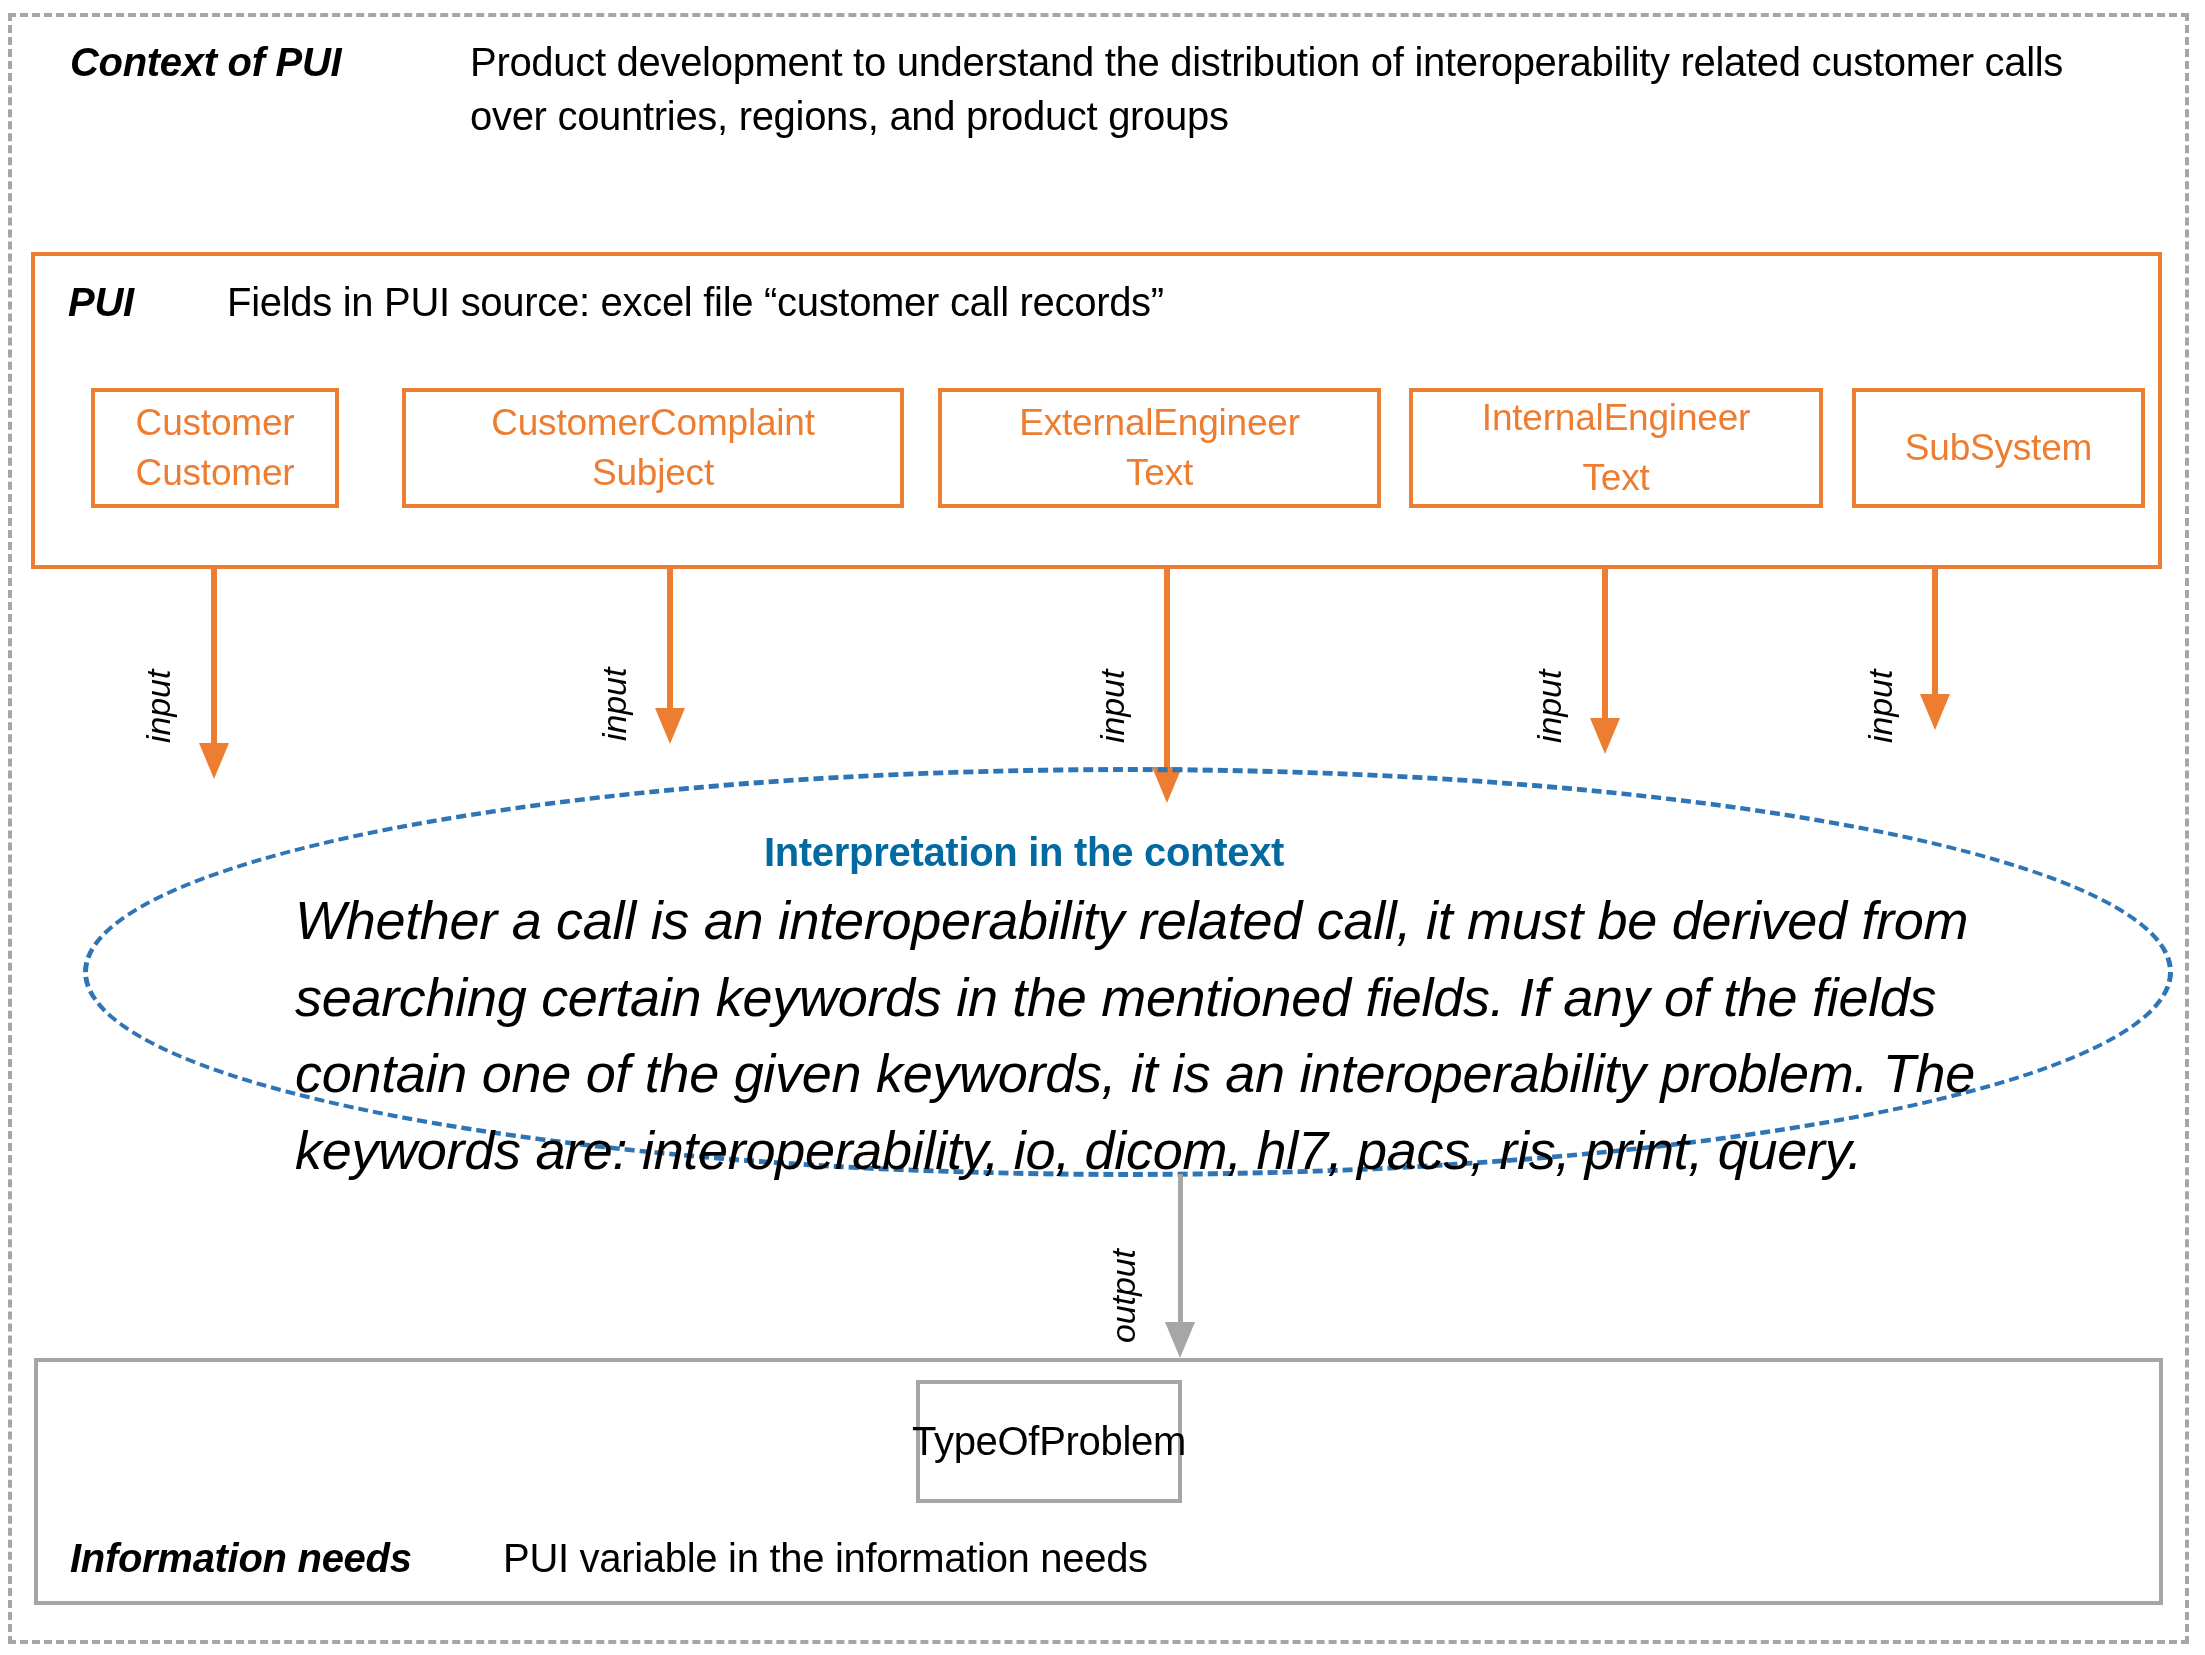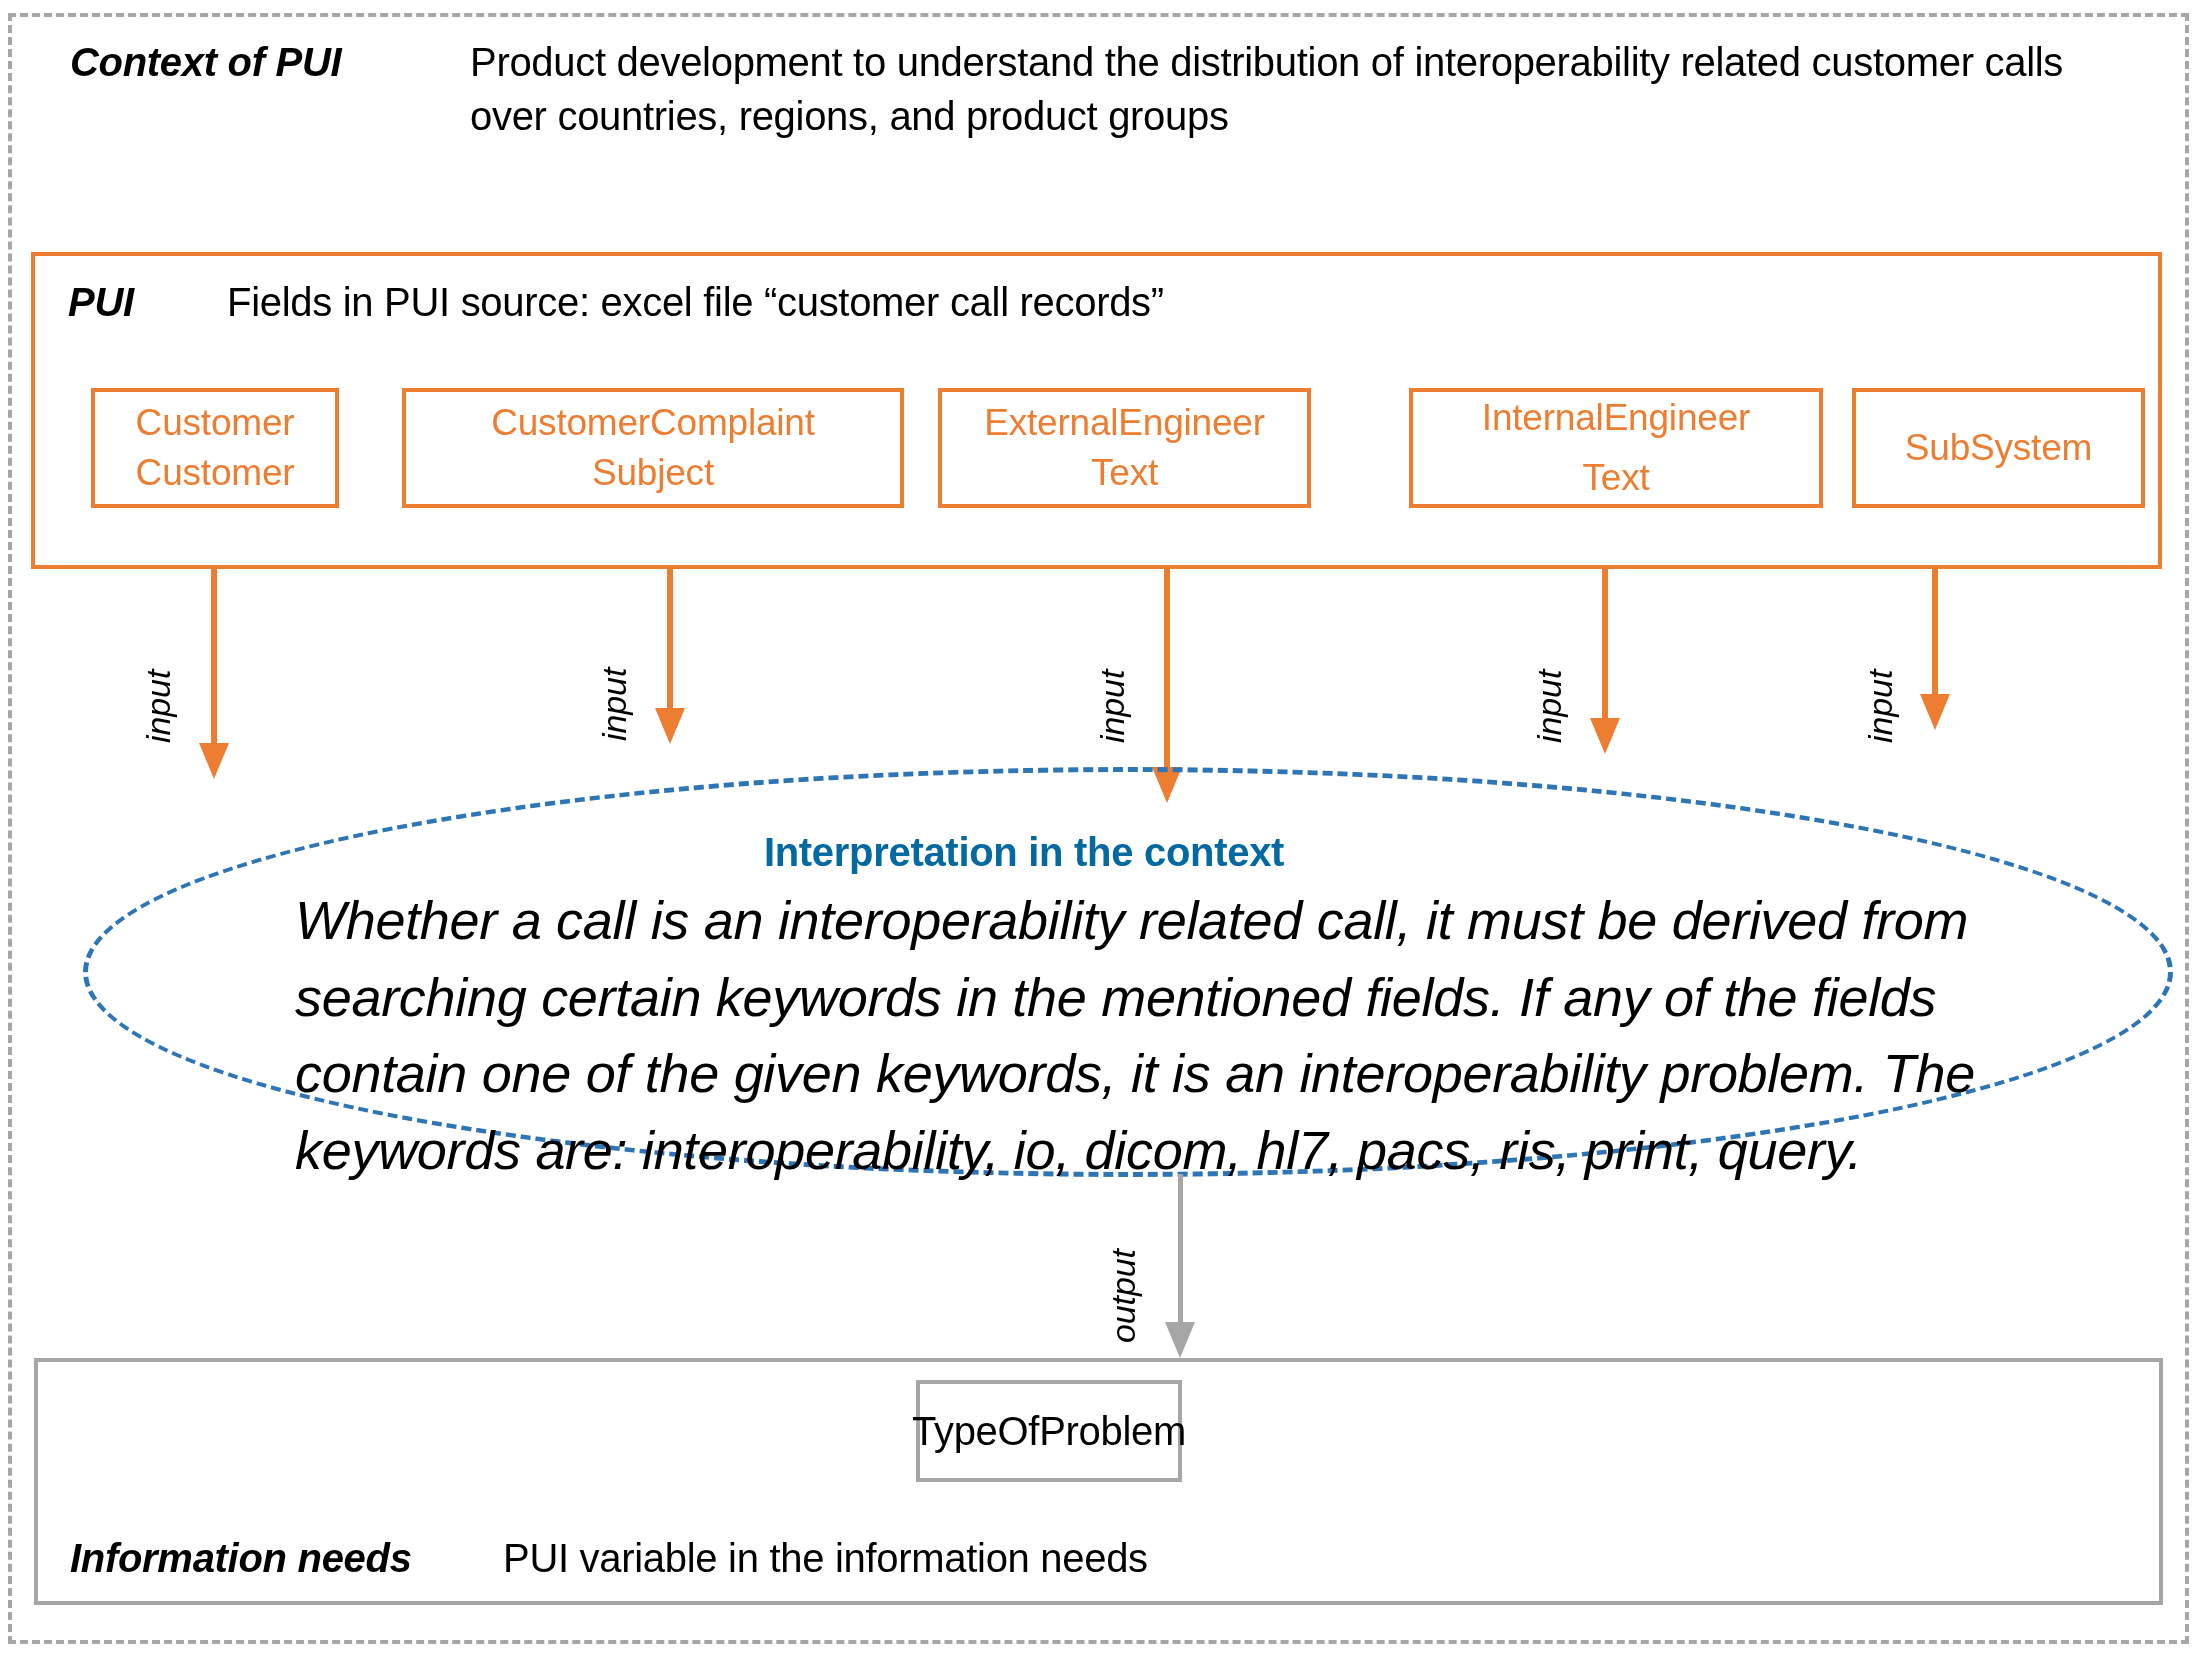--- a/index.html
+++ b/index.html
@@ -190,21 +190,21 @@
     height: 247px;
     border: 4.5px solid #a6a6a6;
     box-sizing: border-box;
     background: transparent;
   }
   #type-box {
     position: absolute;
     left: 916px;
     top: 1380px;
     width: 266px;
-    height: 102px;
+    height: 123px;
     border: 4.5px solid #a6a6a6;
     box-sizing: border-box;
     background: #ffffff;
     display: flex;
     align-items: center;
     justify-content: center;
     font-size: 40px;
     color: #000000;
     letter-spacing: -0.3px;
   }
@@ -246,21 +246,21 @@
   <div id="pui-source-text">Fields in PUI source: excel file “customer call records”</div>
 
   <div class="field-box" style="left:91px;width:248px;">
     <span>Customer</span>
     <span>Customer</span>
   </div>
   <div class="field-box" style="left:402px;width:502px;">
     <span>CustomerComplaint</span>
     <span>Subject</span>
   </div>
-  <div class="field-box" style="left:938px;width:373px;">
+  <div class="field-box" style="left:938px;width:443px;">
     <span>ExternalEngineer</span>
     <span>Text</span>
   </div>
   <div class="field-box" style="left:1409px;width:414px;gap:10px;">
     <span>InternalEngineer</span>
     <span>Text</span>
   </div>
   <div class="field-box" style="left:1852px;width:293px;">
     <span>SubSystem</span>
   </div>

